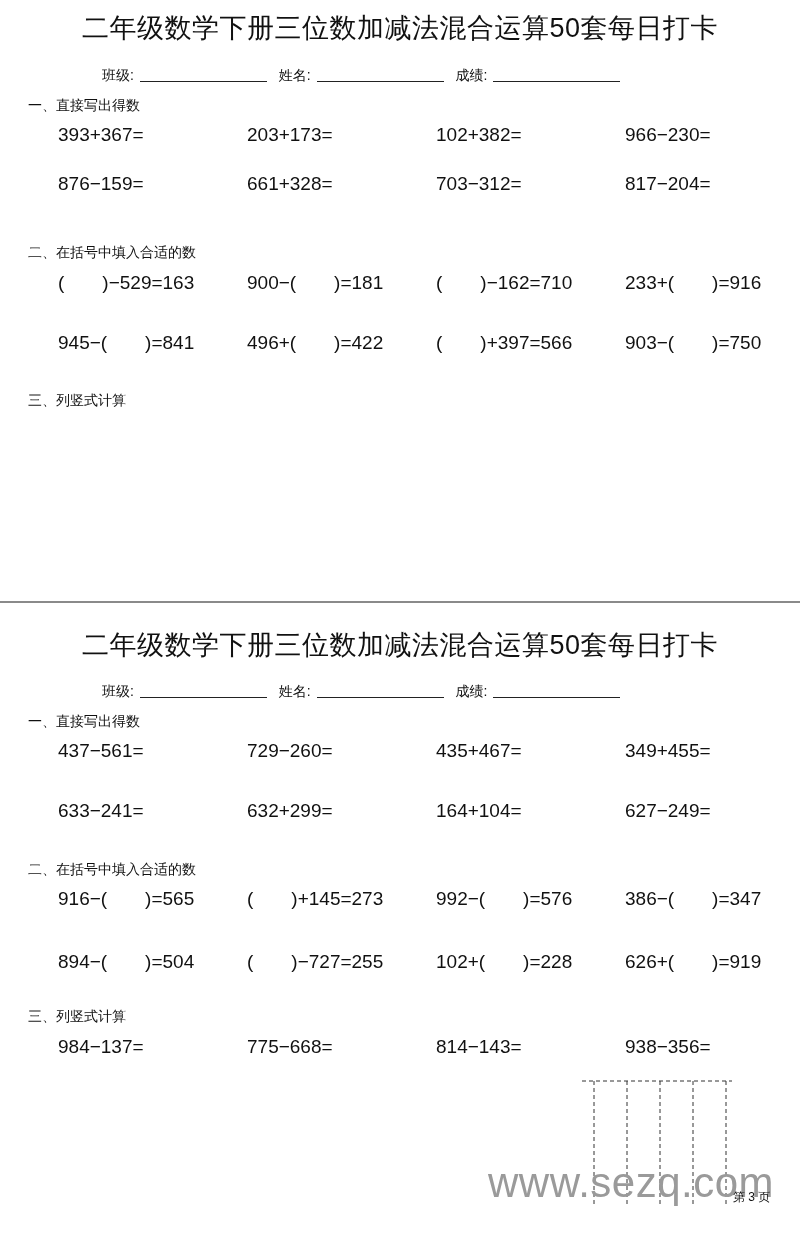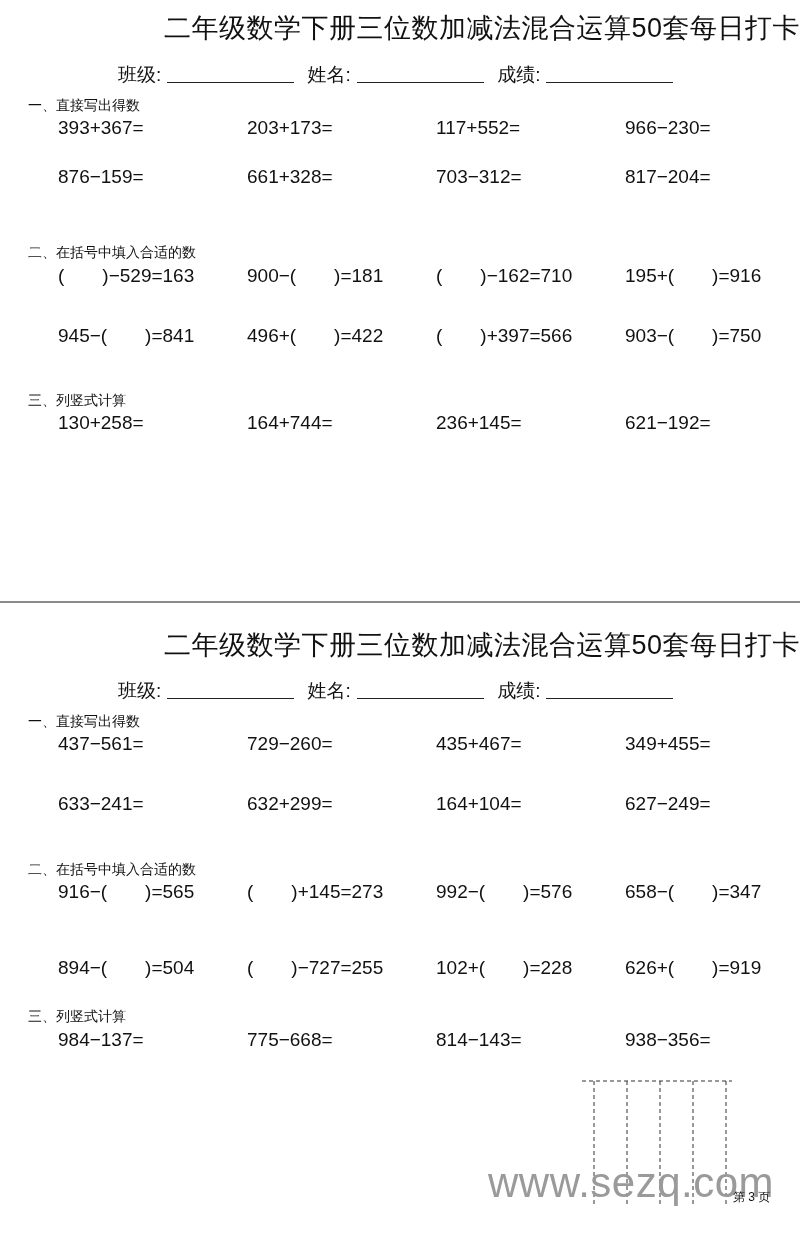--- a/index.html
+++ b/index.html
@@ -5,36 +5,36 @@
   html, body { margin: 0; padding: 0; background: #ffffff; }
   body {
     width: 800px; height: 1233px; position: relative; overflow: hidden;
     font-family: "Liberation Sans", "DejaVu Sans", sans-serif; color: #111;
   }
   .sheet { position: absolute; left: 0; width: 800px; height: 601px; }
   .sheet.s1 { top: 0; }
   .sheet.s2 { top: 603px; }
   .divider { position: absolute; left: 0; top: 601px; width: 800px; height: 2px; background: #8a8a8a; }
   .title {
-    position: absolute; left: 0; width: 800px; top: 8px; text-align: right;
+    position: absolute; left: 0; width: 800px; top: 8px; text-align: center;
     font-size: 27px; letter-spacing: 0.5px; line-height: 40px; color: #111;
   }
   .info {
-    position: absolute; top: 62px; left: 118px; font-size: 19px; line-height: 26px;
+    position: absolute; top: 62px; left: 102px; font-size: 14px; line-height: 26px;
     white-space: nowrap;
   }
   .info .lbl { display: inline-block; }
   .info .blank {
     display: inline-block; width: 127px; border-bottom: 1.5px solid #222;
     margin: 0 8px 0 6px; height: 18px; vertical-align: -2px;
   }
   .sec-heading {
     position: absolute; left: 28px; font-size: 14px; line-height: 24px; white-space: nowrap;
   }
-  .row { position: absolute; left: 0; width: 800px; height: 26px; }
+  .row { position: absolute; left: 0; width: 800px; height: 26px; margin-top: 7px; }
   .cell {
     position: absolute; font-size: 19px; line-height: 26px; white-space: nowrap; color: #111;
   }
   .c0 { left: 58px; } .c1 { left: 247px; } .c2 { left: 436px; } .c3 { left: 625px; text-align: center; }
   .grid {
     position: absolute; left: 582px; top: 1080px; width: 150px; height: 125px;
   }
   .watermark {
     position: absolute; left: 488px; top: 1160px; font-size: 42px; color: #9a9a9a;
     letter-spacing: 0.5px; line-height: 46px; white-space: nowrap;
@@ -51,51 +51,45 @@
   <div class="info">
     <span class="lbl">班级:</span><span class="blank"></span>
     <span class="lbl">姓名:</span><span class="blank"></span>
     <span class="lbl">成绩:</span><span class="blank"></span>
   </div>
 
   <div class="sec-heading" style="top:93px">一、直接写出得数</div>
   <div class="row" style="top:115px">
     <span class="cell c0">393+367=</span>
     <span class="cell c1">203+173=</span>
-    <span class="cell c2">117+552=</span>
+    <span class="cell c2">102+382=</span>
     <span class="cell c3">966−230=</span>
   </div>
   <div class="row" style="top:164px">
     <span class="cell c0">876−159=</span>
     <span class="cell c1">661+328=</span>
     <span class="cell c2">703−312=</span>
     <span class="cell c3">817−204=</span>
   </div>
 
   <div class="sec-heading" style="top:240px">二、在括号中填入合适的数</div>
   <div class="row" style="top:263px">
     <span class="cell c0">(　　)−529=163</span>
     <span class="cell c1">900−(　　)=181</span>
     <span class="cell c2">(　　)−162=710</span>
-    <span class="cell c3">195+(　　)=916</span>
+    <span class="cell c3">233+(　　)=916</span>
   </div>
   <div class="row" style="top:323px">
     <span class="cell c0">945−(　　)=841</span>
     <span class="cell c1">496+(　　)=422</span>
     <span class="cell c2">(　　)+397=566</span>
     <span class="cell c3">903−(　　)=750</span>
   </div>
 
   <div class="sec-heading" style="top:388px">三、列竖式计算</div>
-  <div class="row" style="top:410px">
-    <span class="cell c0">130+258=</span>
-    <span class="cell c1">164+744=</span>
-    <span class="cell c2">236+145=</span>
-    <span class="cell c3">621−192=</span>
-  </div>
 </div>
 
 <div class="divider"></div>
 
 <div class="sheet s2">
   <div class="title" style="top:22px">二年级数学下册三位数加减法混合运算50套每日打卡</div>
   <div class="info" style="top:75px">
     <span class="lbl">班级:</span><span class="blank"></span>
     <span class="lbl">姓名:</span><span class="blank"></span>
     <span class="lbl">成绩:</span><span class="blank"></span>
@@ -113,23 +107,23 @@
     <span class="cell c1">632+299=</span>
     <span class="cell c2">164+104=</span>
     <span class="cell c3">627−249=</span>
   </div>
 
   <div class="sec-heading" style="top:254px">二、在括号中填入合适的数</div>
   <div class="row" style="top:276px">
     <span class="cell c0">916−(　　)=565</span>
     <span class="cell c1">(　　)+145=273</span>
     <span class="cell c2">992−(　　)=576</span>
-    <span class="cell c3">658−(　　)=347</span>
+    <span class="cell c3">386−(　　)=347</span>
   </div>
-  <div class="row" style="top:352px">
+  <div class="row" style="top:339px">
     <span class="cell c0">894−(　　)=504</span>
     <span class="cell c1">(　　)−727=255</span>
     <span class="cell c2">102+(　　)=228</span>
     <span class="cell c3">626+(　　)=919</span>
   </div>
 
   <div class="sec-heading" style="top:401px">三、列竖式计算</div>
   <div class="row" style="top:424px">
     <span class="cell c0">984−137=</span>
     <span class="cell c1">775−668=</span>

